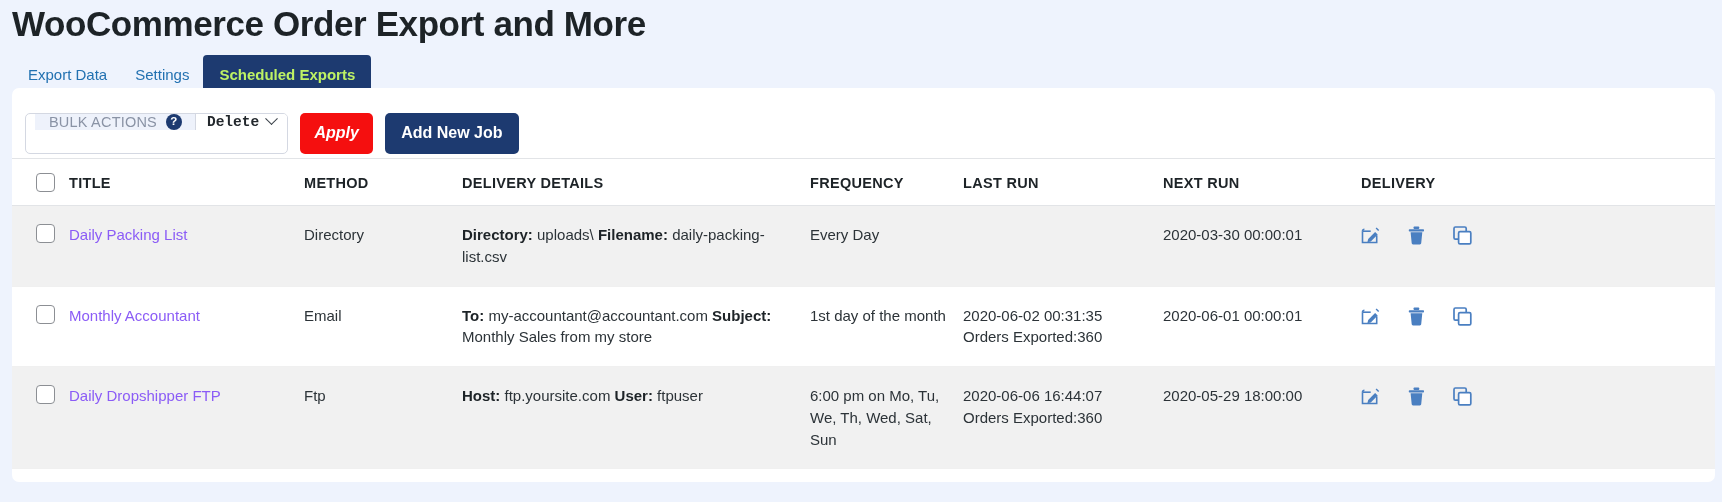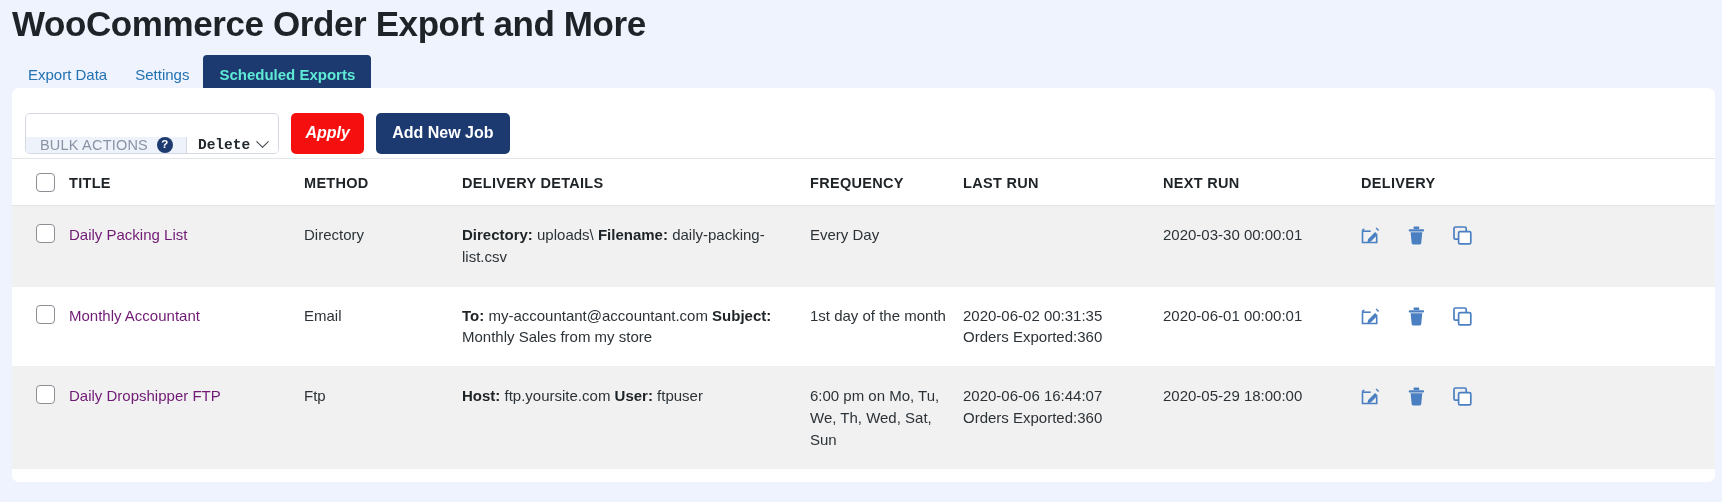--- a/index.html
+++ b/index.html
@@ -37,21 +37,21 @@
     font-size: 15px;
     color: #2271b1;
     padding: 11px 14px;
     border-radius: 4px;
     font-weight: normal;
     cursor: pointer;
     white-space: nowrap;
   }
   .tab.active {
     background: #1d3a70;
-    color: #5eead4;
+    color: #bef264;
     font-weight: bold;
     padding: 11px 16px;
   }
   
   .card {
     position: absolute;
     left: 12px;
     top: 88px;
     width: 1703px;
     height: 394px;
@@ -61,25 +61,26 @@
   
   .toolbar {
     display: flex;
     align-items: center;
     gap: 12px;
     padding: 20px 0 0 13px;
     height: 70px;
   }
   .bulk-group {
     display: flex;
-    align-items: flex-end;
+    align-items: flex-start;
     height: 41px;
     border: 1px solid #d4d8e2;
     border-radius: 5px;
     overflow: hidden;
+    padding-left: 9px;
   }
   .bulk-label {
     background: #eef2fb;
     display: flex;
     align-items: center;
     gap: 9px;
     padding: 0 13px 0 14px;
     font-size: 14.5px;
     color: #8a93a5;
     letter-spacing: 0.2px;
@@ -170,21 +171,21 @@
   .cb {
     width: 19px; height: 19px;
     border: 1px solid #8c8f94;
     border-radius: 4px;
     background: #fff;
     display: inline-block;
     cursor: pointer;
   }
   th .cb { vertical-align: middle; }
   .job-link {
-    color: #701a75;
+    color: #8b5cf6;
     text-decoration: none;
     font-size: 15px;
     cursor: pointer;
   }
   .bold { font-weight: bold; color: #1d2327; }
   .icons {
     display: flex;
     align-items: center;
     gap: 28px;
     padding-top: 2px;

